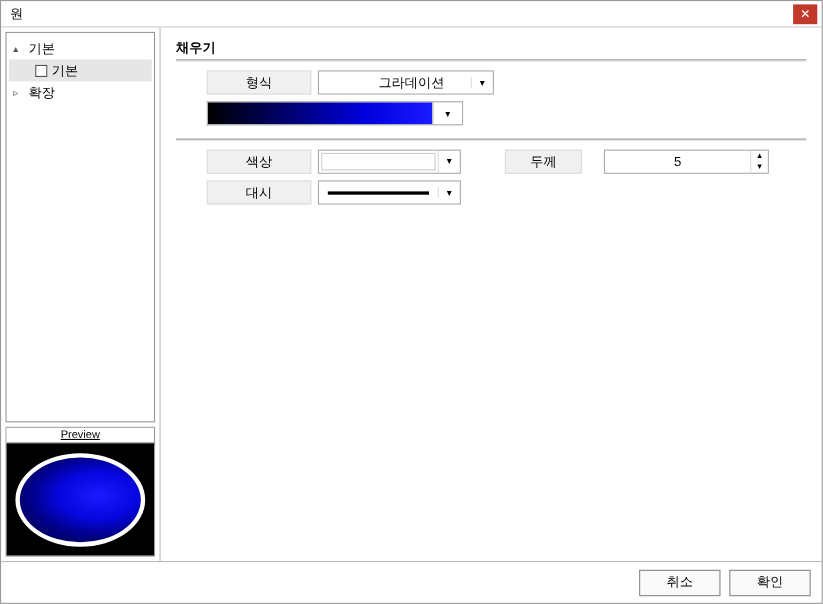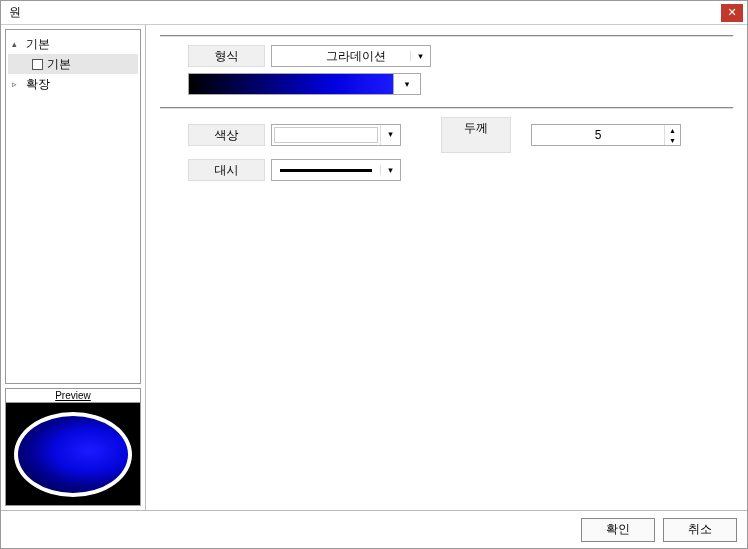--- a/index.html
+++ b/index.html
@@ -16,33 +16,33 @@
 .tree-row .exp { width: 10px; font-size: 9px; color: #555; }
 .tree-row .sq { width: 11px; height: 11px; border: 1px solid #555; background: #fff; }
 .preview-box { border: 1px solid #999; margin-top: 4px; text-decoration: underline; }
 .preview-title { text-align: center; font-size: 10px; padding: 1px 0; background: #fff; border-bottom: 1px solid #999; }
 .preview-canvas { width: 100%; height: 102px; background: #000; display: flex; align-items: center; justify-content: center; }
 .ellipse { width: 118px; height: 85px; border-radius: 50%; border: 4px solid #fff; background: radial-gradient(ellipse at 65% 45%, #1a1aff 0%, #0606e0 35%, #00008b 60%, #000033 100%); }
 .main { flex: 1; padding: 10px 14px; overflow: auto; }
 .section-title { font-weight: bold; margin-bottom: 2px; font-size: 12px; }
 .hr2 { border: none; border-top: 1px solid #888; border-bottom: 1px solid #ddd; height: 2px; margin-bottom: 8px; }
 .row { display: flex; align-items: center; margin-bottom: 6px; }
-.label-cell { width: 77px; text-align: center; background: #f0f0f0; border: 1px solid #ddd; height: 22px; line-height: 20px; margin-left: 28px; font-size: 12px; }
+.label-cell { width: 95px; text-align: center; background: #f0f0f0; border: 1px solid #ddd; height: 22px; line-height: 20px; margin-left: 28px; font-size: 12px; }
 .ctrl-cell { margin-left: 6px; }
 .dropdown { display: flex; align-items: center; border: 1px solid #aaa; height: 22px; background: #fff; padding-left: 30px; }
 .dropdown .dd-text { flex: 1; padding: 0 8px; text-align: center; }
 .dropdown .dd-arrow { width: 20px; text-align: center; border-left: 1px solid #ddd; font-size: 9px; cursor: pointer; }
 .grad-row { display: flex; margin-left: 28px; margin-bottom: 12px; }
 .grad-swatch { width: 205px; height: 22px; border: 1px solid #aaa; border-right: none; background: linear-gradient(90deg, #000 0%, #0000dd 70%, #1a1aff 100%); }
 .grad-btn { width: 28px; height: 22px; border: 1px solid #aaa; background: #fff; display: flex; align-items: center; justify-content: center; cursor: pointer; font-size: 9px; }
 .color-box { width: 130px; height: 22px; border: 1px solid #aaa; display: flex; }
 .color-box .swatch { flex: 1; border: 1px solid #ccc; margin: 2px; background: #fff; }
 .color-box .dd-arrow { width: 20px; text-align: center; line-height: 18px; font-size: 9px; cursor: pointer; border-left: 1px solid #ddd; }
 .check { width: 13px; height: 13px; border: 1px solid #333; display: inline-flex; align-items: center; justify-content: center; font-size: 11px; line-height: 1; background: #fff; cursor: pointer; }
-.label-t { width: 70px; text-align: center; background: #f0f0f0; border: 1px solid #ddd; height: 36px; line-height: 20px; margin-left: 40px; font-size: 12px; }
+.label-t { width: 70px; text-align: center; background: #f0f0f0; border: 1px solid #ddd; height: 22px; line-height: 20px; margin-left: 40px; font-size: 12px; }
 .spinner { display: flex; border: 1px solid #aaa; height: 22px; width: 150px; }
 .spinner .num { flex: 1; text-align: center; line-height: 20px; }
 .spinner .arrows { width: 16px; display: flex; flex-direction: column; border-left: 1px solid #ddd; }
 .spinner .ar { flex: 1; font-size: 7px; display: flex; align-items: center; justify-content: center; cursor: pointer; }
 .dash-box { width: 130px; height: 22px; border: 1px solid #aaa; display: flex; align-items: center; }
 .dash-box .dash-line { flex: 1; margin: 0 8px; height: 3px; background: #000; }
 .dash-box .dd-arrow { width: 20px; text-align: center; font-size: 9px; cursor: pointer; border-left: 1px solid #ddd; }
 .footer { border-top: 1px solid #bbb; height: 38px; display: flex; align-items: center; justify-content: flex-end; padding: 0 10px; gap: 8px; }
 .btn { width: 74px; height: 24px; border: 1px solid #888; background: #fafafa; font-size: 12px; cursor: pointer; }
 </style>
@@ -77,20 +77,21 @@
       <div class="preview-box">
         <div class="preview-title">Preview</div>
         <div class="preview-canvas">
           <div class="ellipse"></div>
         </div>
       </div>
     </div>
 
     <div class="main">
 
+      <div class="section-title">채우기</div>
       <hr class="hr2">
 
       <div class="row">
         <div class="label-cell">형식</div>
         <div class="ctrl-cell">
           <div class="dropdown" style="width:160px">
             <span class="dd-text">그라데이션</span>
             <span class="dd-arrow">▾</span>
           </div>
         </div>
@@ -131,17 +132,17 @@
             <div class="dash-line"></div>
             <div class="dd-arrow">▾</div>
           </div>
         </div>
       </div>
 
     </div>
   </div>
 
   <div class="footer">
+    <button class="btn">취소</button>
     <button class="btn">확인</button>
-    <button class="btn">취소</button>
   </div>
 
 </div>
 
 </body></html>

